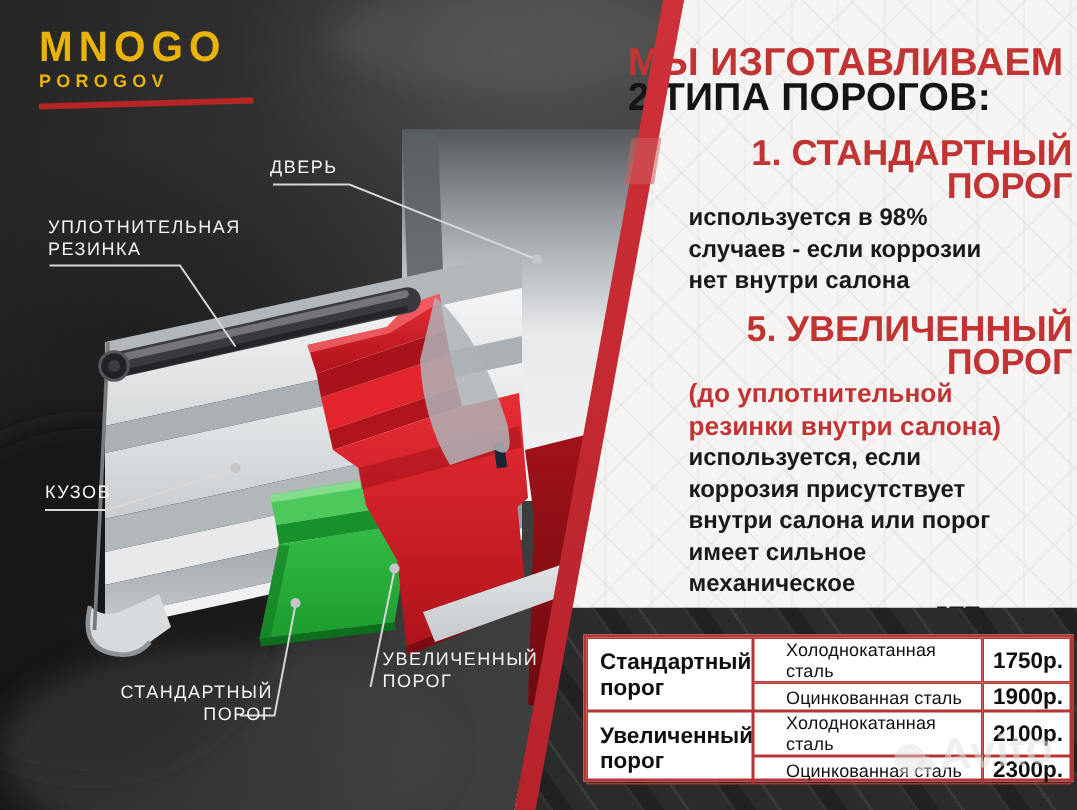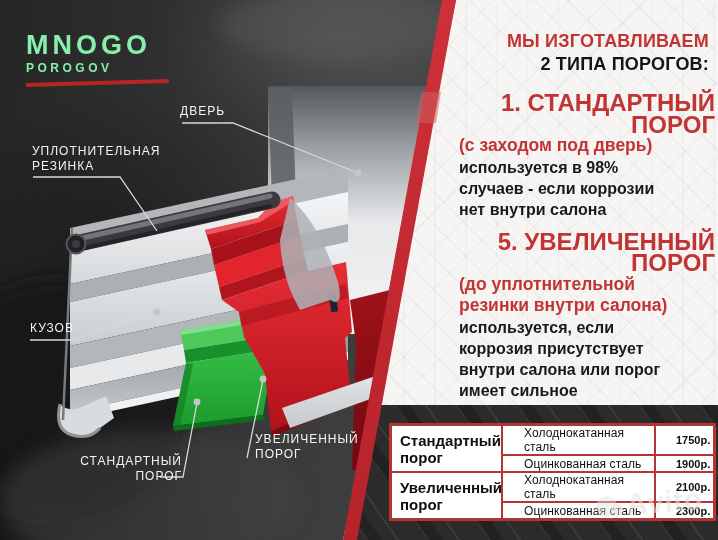--- a/index.html
+++ b/index.html
@@ -17,37 +17,37 @@
 
   .photo-label{position:absolute;z-index:3;color:#f3f3f3;font-weight:400;
     font-size:12px;letter-spacing:1px;line-height:15px;white-space:pre-line;}
   .lbl-door{left:180px;top:104px;}
   .lbl-seal{left:32px;top:144px;}
   .lbl-body{left:30px;top:321px;}
   .lbl-std{left:80px;top:454px;width:102px;text-align:right;}
   .lbl-enl{left:255px;top:432px;}
 
   
-  .logo{position:absolute;left:26px;top:31px;z-index:4;color:#86efac;}
+  .logo{position:absolute;left:26px;top:17px;z-index:4;color:#eab308;}
   .logo-l1{font-size:27px;font-weight:700;letter-spacing:4px;line-height:28px;
     transform:scaleY(1.05);}
   .logo-l2{font-size:12px;font-weight:700;letter-spacing:3.5px;line-height:19px;}
   .logo-swoosh{width:143px;height:4px;background:#b82525;margin-top:3px;
     transform:rotate(-1.6deg);border-radius:1px;}
 
   
   .white-panel{position:absolute;inset:0;z-index:5;
     clip-path:polygon(456px 0,718px 0,718px 540px,343px 540px);
     background-color:#f6f5f3;
     background-image:
       repeating-linear-gradient(45deg, rgba(70,70,70,0.05) 0 1.5px, rgba(0,0,0,0) 1.5px 23px),
       repeating-linear-gradient(-45deg, rgba(70,70,70,0.045) 0 1.5px, rgba(0,0,0,0) 1.5px 27px),
       repeating-linear-gradient(90deg, rgba(70,70,70,0.035) 0 1.5px, rgba(0,0,0,0) 1.5px 31px);}
-  .heading{position:absolute;top:30px;right:9px;z-index:6;text-align:right;
-    font-weight:700;font-size:18px;line-height:23px;letter-spacing:0.2px;}
+  .heading{position:absolute;top:30px;right:9px;z-index:6;
+    font-weight:700;font-size:26px;line-height:23px;letter-spacing:0.2px;}
   .heading .h-red{color:#c23434;}
   .heading .h-dark{color:#141414;}
   .items{position:absolute;left:459px;top:92px;width:256px;z-index:6;}
   .item-title{color:#c23434;font-weight:700;font-size:24px;line-height:21.5px;text-align:right;}
   .item-sub{color:#c23434;font-weight:700;font-size:17.5px;line-height:21.5px;white-space:pre-line;}
   .item-body{color:#191919;font-weight:700;font-size:16px;line-height:21px;white-space:pre-line;}
   .item2{margin-top:11px;}
 
   
   .hatch-panel{position:absolute;inset:0;z-index:7;
@@ -65,21 +65,21 @@
 
   
   .price-table{position:absolute;left:389px;top:423px;width:327px;height:98px;z-index:9;
     display:grid;grid-template-columns:111px 1fr 59px;grid-template-rows:repeat(4,1fr);
     background:#fff;border:2px solid #b63434;box-sizing:border-box;}
   .price-table .cell{display:flex;align-items:center;box-sizing:border-box;
     border:1px solid #b63434;color:#101010;}
   .cell-product{grid-row:span 2;font-size:15px;font-weight:700;line-height:17px;
     padding-left:8px;}
   .cell-material{font-size:12px;font-weight:400;padding-left:21px;letter-spacing:0.1px;}
-  .cell-price{font-size:11px;font-weight:700;padding-left:20px;}
+  .cell-price{font-size:15px;font-weight:700;padding-left:6px;}
 
   
   .watermark{position:absolute;left:596px;top:486px;z-index:10;display:flex;align-items:center;
     transform:rotate(-4deg);color:rgba(225,225,225,0.55);pointer-events:none;}
   .wm-dot1{width:21px;height:21px;border-radius:50%;background:rgba(225,225,225,0.45);margin-right:-6px;}
   .wm-dot2{width:12px;height:12px;border-radius:50%;background:rgba(225,225,225,0.45);
     margin-right:3px;margin-top:10px;}
   .wm-text{font-size:30px;font-weight:700;letter-spacing:0.5px;}
 </style>
 </head>
@@ -225,21 +225,20 @@
   <div class="white-panel"></div>
 
   <div class="heading">
     <div class="h-red">МЫ ИЗГОТАВЛИВАЕМ</div>
     <div class="h-dark">2 ТИПА ПОРОГОВ:</div>
   </div>
 
   <div class="items">
     <div class="item1">
       <div class="item-title">1. СТАНДАРТНЫЙ ПОРОГ</div>
-      <div class="item-sub">(с заходом под дверь)</div>
       <div class="item-body">используется в 98%
 случаев - если коррозии
 нет внутри салона</div>
     </div>
     <div class="item2">
       <div class="item-title">5. УВЕЛИЧЕННЫЙ ПОРОГ</div>
       <div class="item-sub">(до уплотнительной
 резинки внутри салона)</div>
       <div class="item-body">используется, если
 коррозия присутствует

